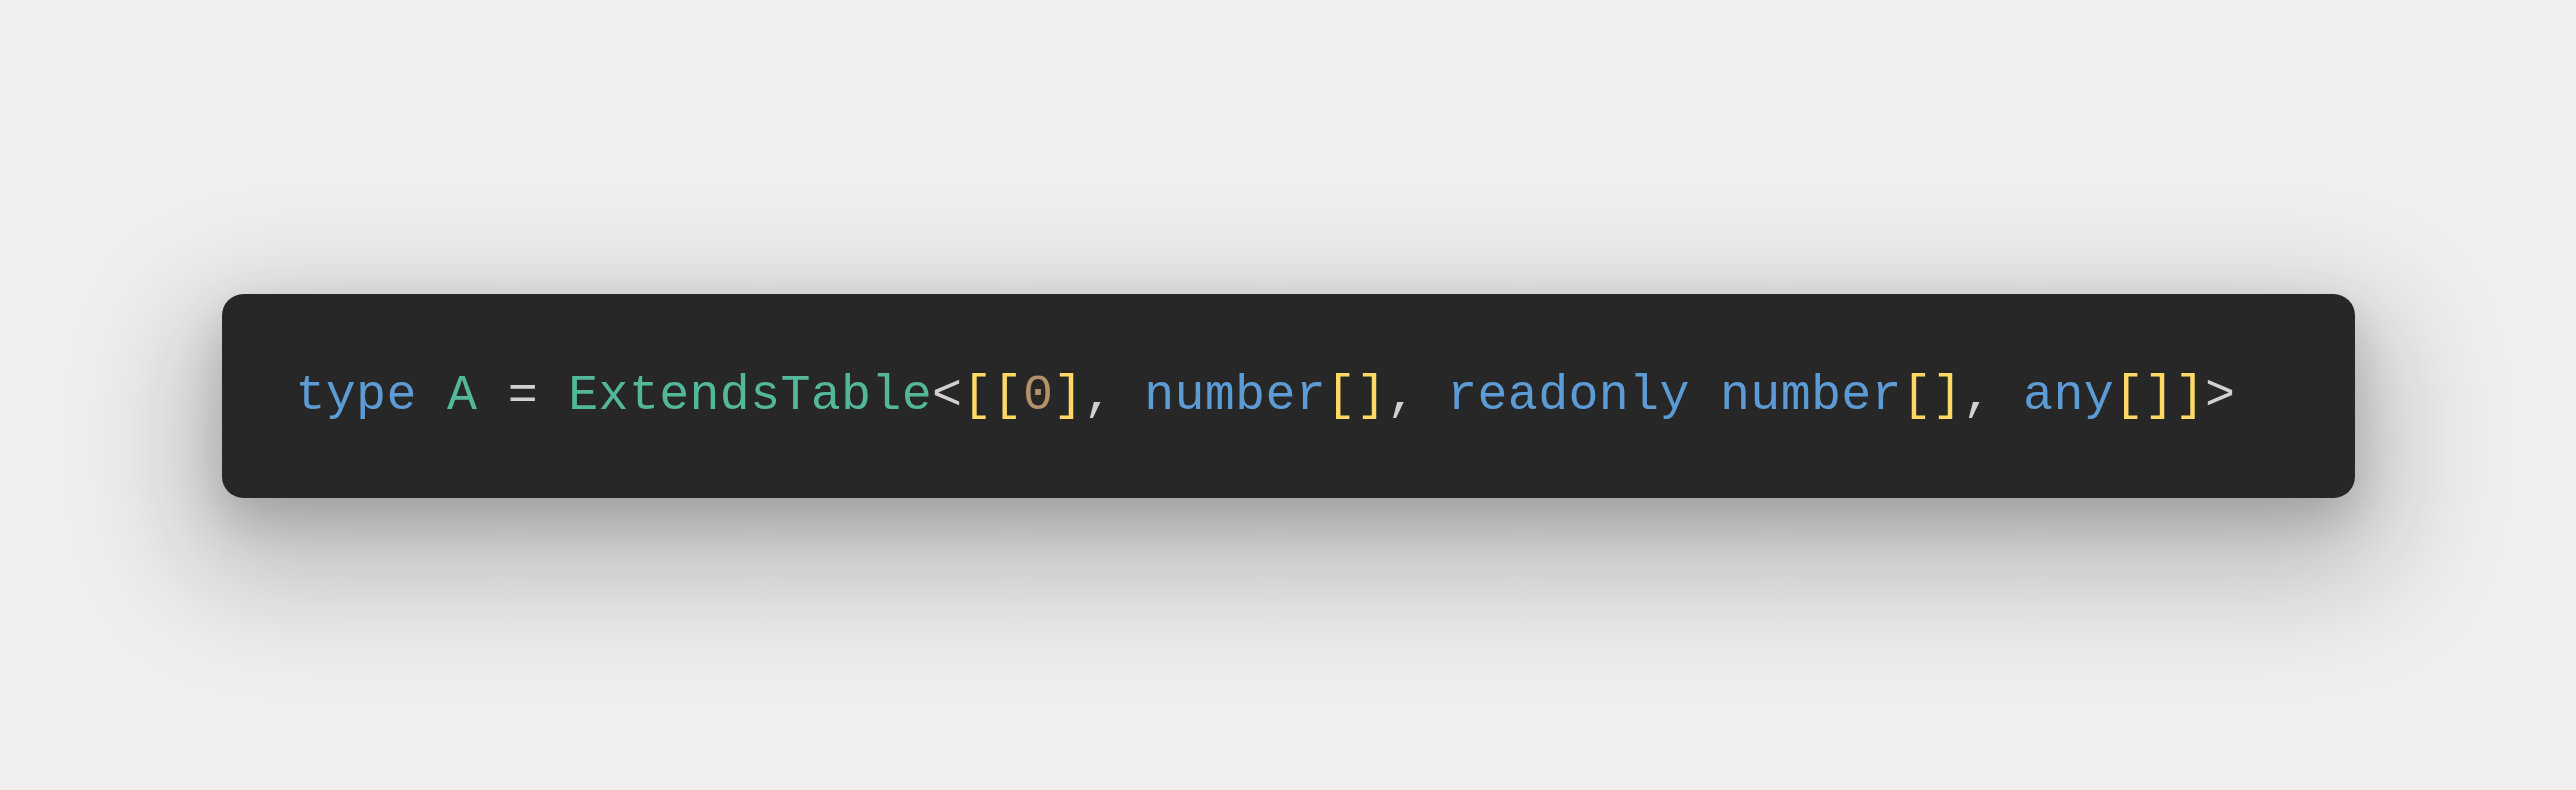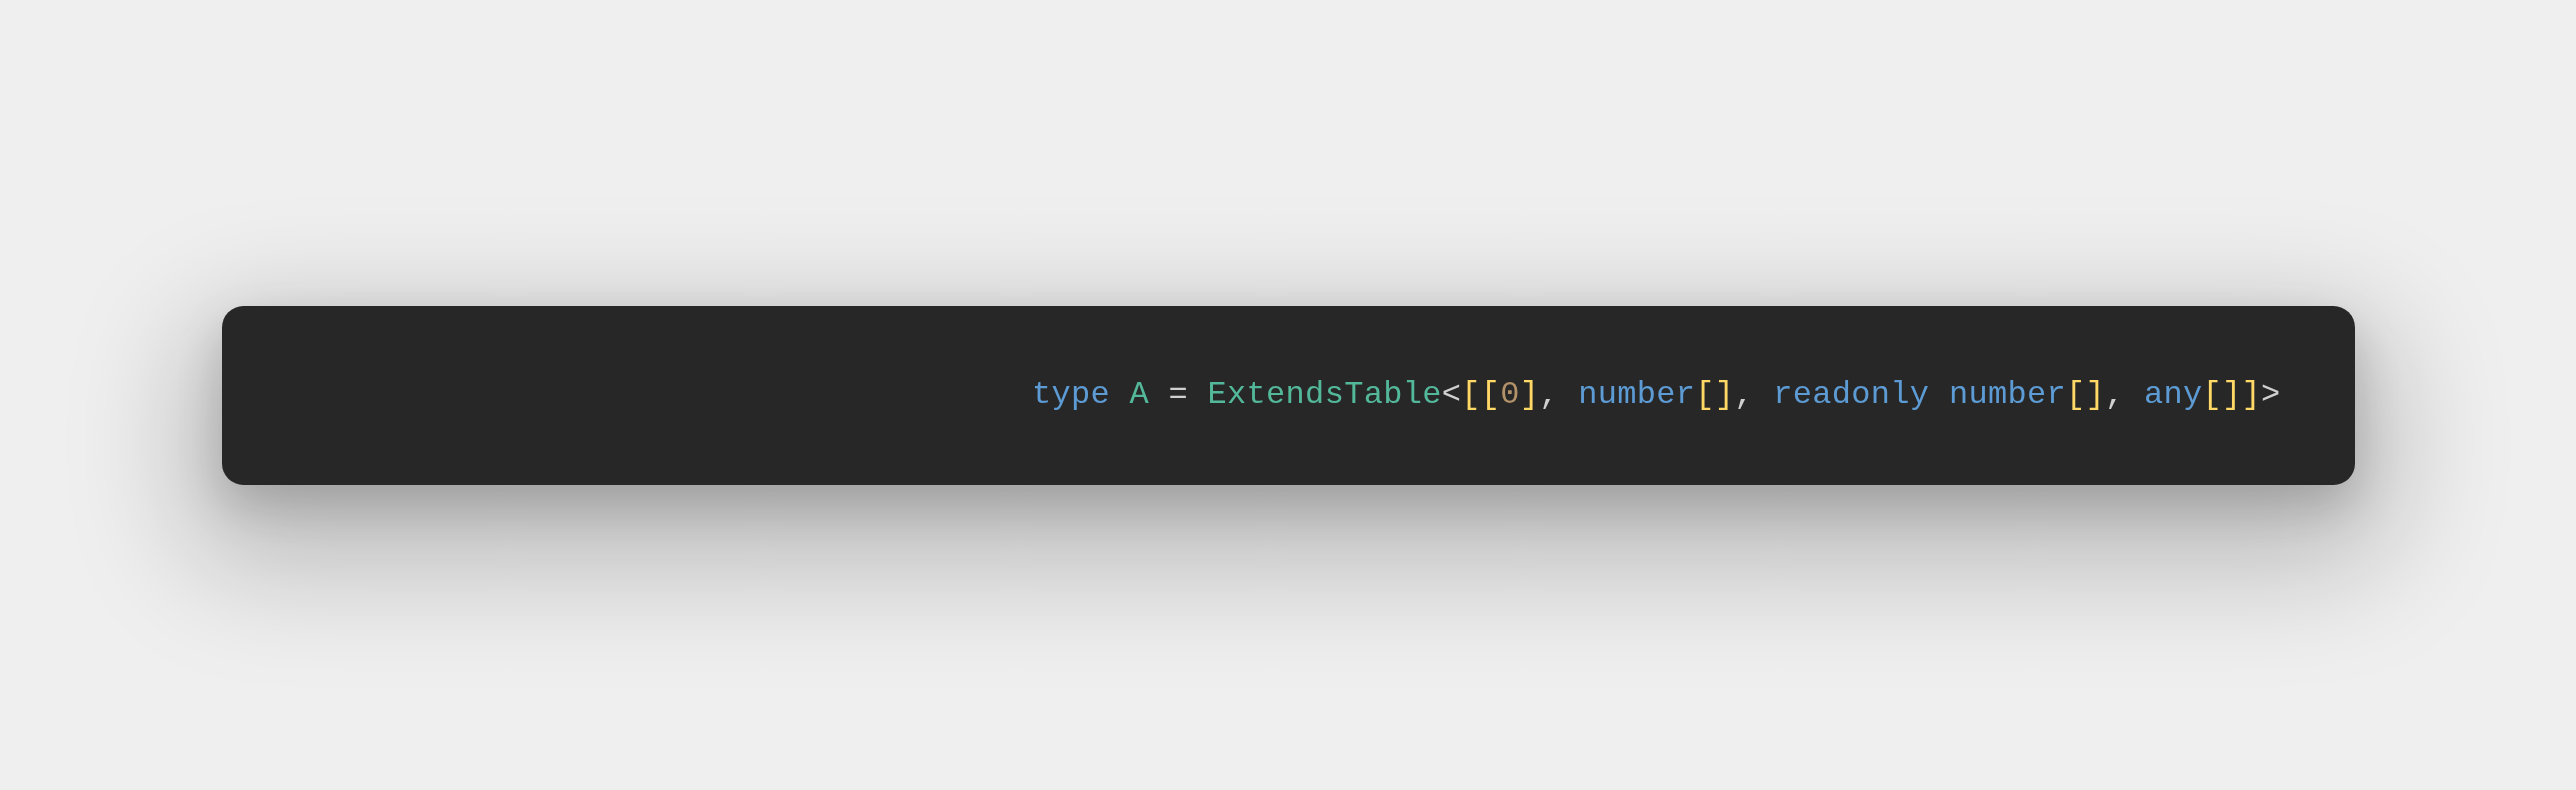--- a/index.html
+++ b/index.html
@@ -17,25 +17,24 @@
       font-family: 'SF Mono', 'Monaco', 'Menlo', 'Consolas', 'Courier New', monospace;
     }
     .code-block {
       background: #272727;
       border-radius: 21.5px;
       padding: 67px 74px;
       box-shadow: 0 47px 121px 34px rgba(0, 0, 0, 0.22), 0 20px 47px rgba(0, 0, 0, 0.16);
       width: 2133px;
     }
     .code-line {
-      font-size: 32px;
+      font-size: 50px;
       line-height: 1.4;
       white-space: pre;
       letter-spacing: 0.3px;
-      text-align: right;
     }
     .keyword {
       color: #5d9bd4;
     }
     .type-name {
       color: #53b89a;
     }
     .operator {
       color: #d0d0d0;
     }

